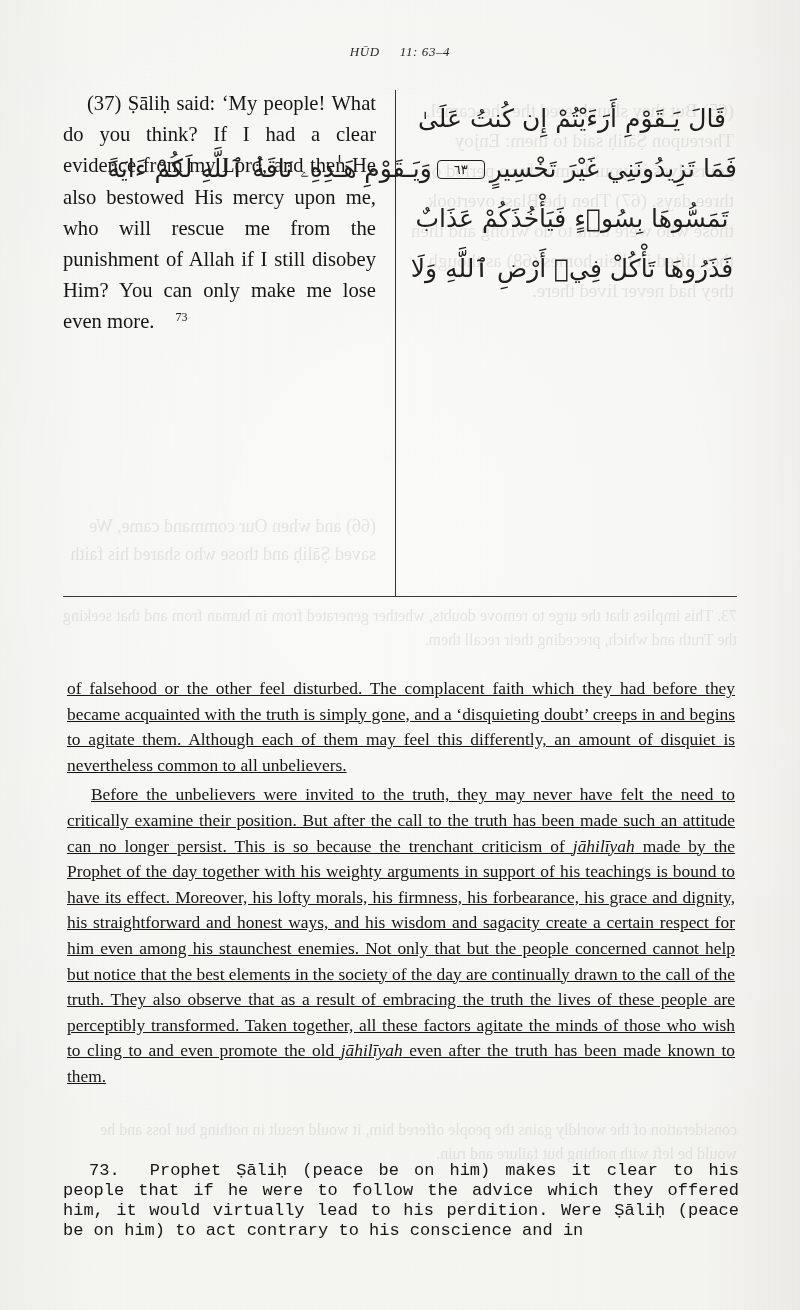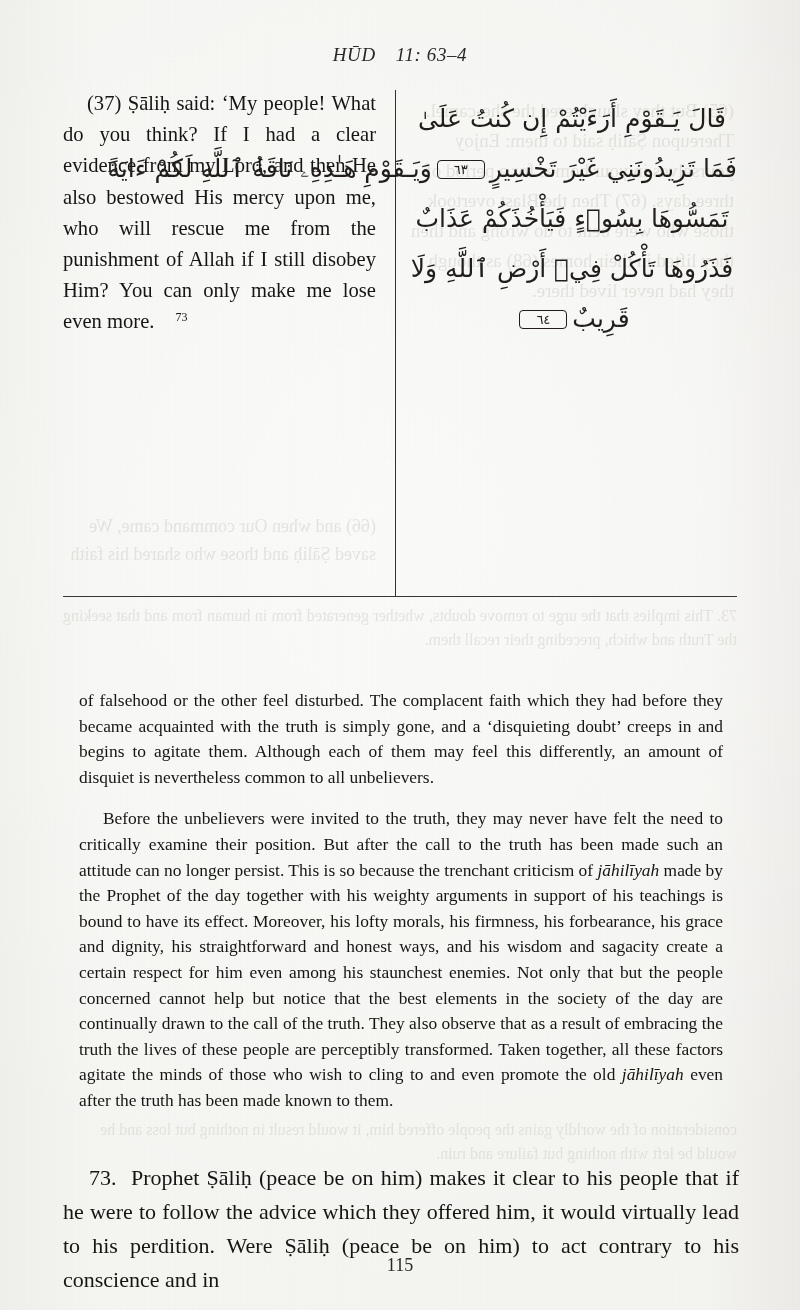--- a/index.html
+++ b/index.html
@@ -36,21 +36,21 @@
   }
 
   
   .running-head {
     position: absolute;
     top: 44px;
     left: 0;
     right: 0;
     text-align: center;
     font-style: italic;
-    font-size: 19px;
+    font-size: 13px;
     letter-spacing: 0.6px;
     color: #2a2725;
   }
   .running-head .sura { margin-right: 20px; }
 
   
   .scripture {
     position: absolute;
     top: 88px;
     left: 63px;
@@ -142,35 +142,36 @@
     position: absolute;
     top: 672px;
     left: 63px;
     width: 676px;
     font-size: 17.4px;
     line-height: 25.6px;
     text-align: justify;
     text-justify: inter-word;
     color: #171513;
   }
-  .commentary p { margin: 16px; }
+  .commentary p { margin: 4px; text-decoration: underline; }
   .commentary p.ind { text-indent: 24px; }
   .commentary em { font-style: italic; }
 
   .footnote {
     position: absolute;
     top: 1161px;
     left: 63px;
     width: 676px;
-    font-size: 22px;
-    line-height: 34px;
+    font-size: 17px;
+    line-height: 20px;
     text-align: justify;
     text-justify: inter-word;
     color: #171513;
     text-indent: 26px;
+    font-family: Liberation Mono, monospace;
   }
 
   .folio {
     position: absolute;
     top: 1255px;
     left: 0;
     right: 0;
     text-align: center;
     font-size: 18px;
     color: #2a2725;
@@ -194,30 +195,28 @@
 
     <div class="translation">
       <p class="indent"><span>(37) Ṣāliḥ said: ‘My people! What do you think? If I had a clear evidence from my Lord, and then He also bestowed His mercy upon me, who will rescue me from the punishment of Allah if I still disobey Him? You can only make me lose even more.</span><sup class="fn">73</sup></p>
     </div>
 
     <div class="arabic">
       <span class="aline">قَالَ يَـقَوْمِ أَرَءَيْتُمْ إِن كُنتُ عَلَىٰ</span>
       <span class="aline"><span>فَمَا تَزِيدُونَنِي غَيْرَ تَخْسِيرٍ</span><span class="vmark">٦٣</span><span>وَيَـقَوْمِ هَـٰذِهِۦ نَاقَةُ ٱللَّهِ لَكُمْ ءَايَةً</span></span>
       <span class="aline">تَمَسُّوهَا بِسُوۡءٍ فَيَأْخُذَكُمْ عَذَابٌ</span>
       <span class="aline">فَذَرُوهَا تَأْكُلْ فِيۡ أَرْضِ ٱللَّهِ وَلَا</span>
-      <span class="aline"><span>قَرِيبٌ</span><span class="vmark">٦٤</span></span>
     </div>
   </div>
 
   <div class="hrule"></div>
   <div class="ghost" id="ghost-under-rule">73. This implies that the urge to remove doubts, whether generated from in human from and that seeking the Truth and which, preceding their recall them.</div>
 
   <div class="commentary">
     <p>of falsehood or the other feel disturbed. The complacent faith which they had before they became acquainted with the truth is simply gone, and a ‘disquieting doubt’ creeps in and begins to agitate them. Although each of them may feel this differently, an amount of disquiet is nevertheless common to all unbelievers.</p>
     <p class="ind"><span>Before the unbelievers were invited to the truth, they may never have felt the need to critically examine their position. But after the call to the truth has been made such an attitude can no longer persist. This is so because the trenchant criticism of </span><em>jāhilīyah</em><span> made by the Prophet of the day together with his weighty arguments in support of his teachings is bound to have its effect. Moreover, his lofty morals, his firmness, his forbearance, his grace and dignity, his straightforward and honest ways, and his wisdom and sagacity create a certain respect for him even among his staunchest enemies. Not only that but the people concerned cannot help but notice that the best elements in the society of the day are continually drawn to the call of the truth. They also observe that as a result of embracing the truth the lives of these people are perceptibly transformed. Taken together, all these factors agitate the minds of those who wish to cling to and even promote the old </span><em>jāhilīyah</em><span> even after the truth has been made known to them.</span></p>
   </div>
 
   <div class="ghost" id="ghost-bottom">consideration of the worldly gains the people offered him, it would result in nothing but loss and he would be left with nothing but failure and ruin.</div>
 
   <div class="footnote"><span>73.</span>&nbsp;&nbsp;<span>Prophet Ṣāliḥ (peace be on him) makes it clear to his people that if he were to follow the advice which they offered him, it would virtually lead to his perdition. Were Ṣāliḥ (peace be on him) to act contrary to his conscience and in</span></div>
 
-  <div class="folio">115</div>
 </div>
 
 </body></html>

